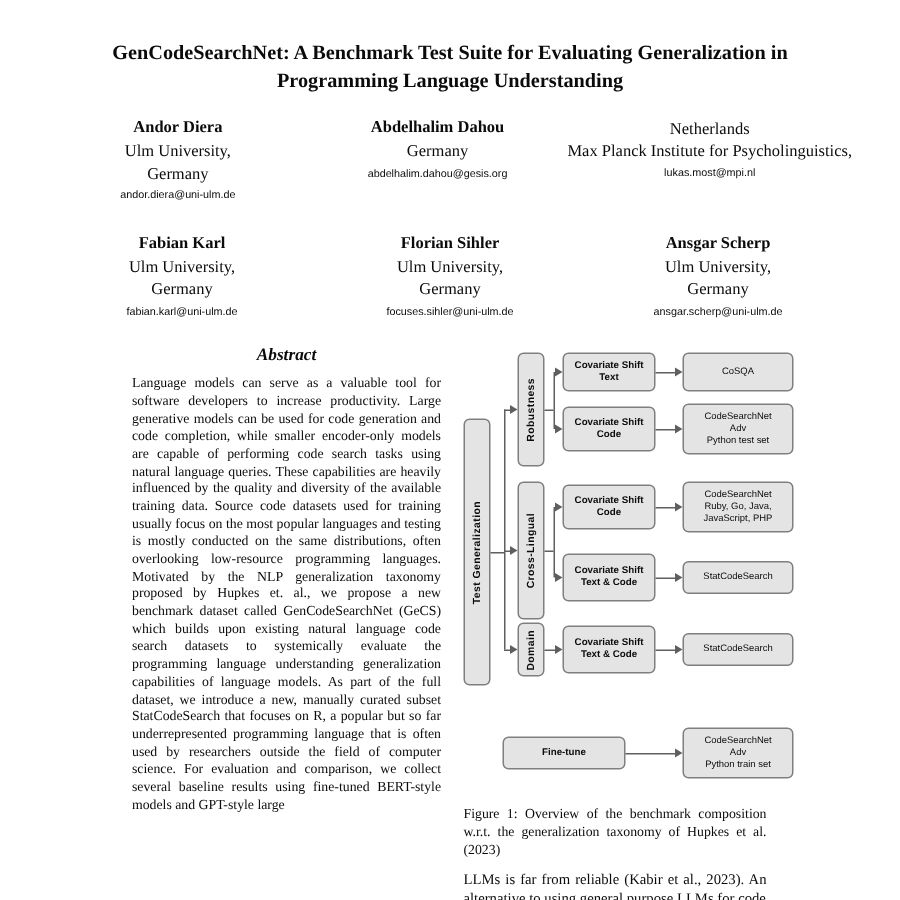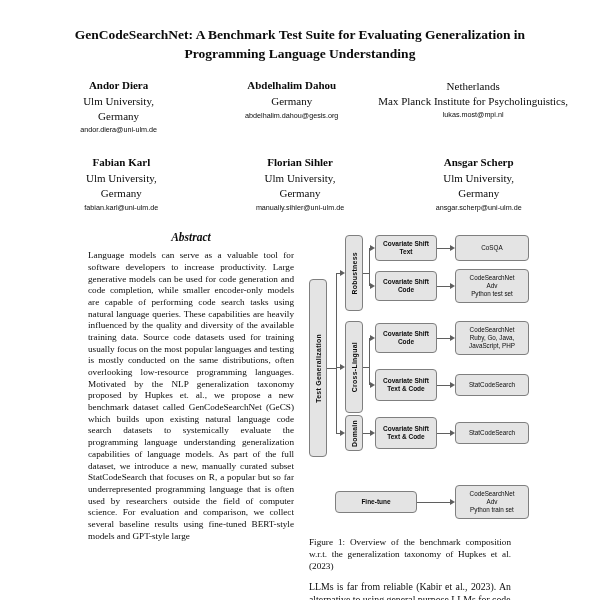--- a/index.html
+++ b/index.html
@@ -64,21 +64,21 @@
     <div class="author">
       <div class="name">Fabian Karl</div>
       <div class="affil">Ulm University,</div>
       <div class="affil">Germany</div>
       <div class="email">fabian.karl@uni-ulm.de</div>
     </div>
     <div class="author">
       <div class="name">Florian Sihler</div>
       <div class="affil">Ulm University,</div>
       <div class="affil">Germany</div>
-      <div class="email">manually.sihler@uni-ulm.de</div>
+      <div class="email">focuses.sihler@uni-ulm.de</div>
     </div>
     <div class="author">
       <div class="name">Ansgar Scherp</div>
       <div class="affil">Ulm University,</div>
       <div class="affil">Germany</div>
       <div class="email">ansgar.scherp@uni-ulm.de</div>
     </div>
   </div>
 
   <div class="columns">

